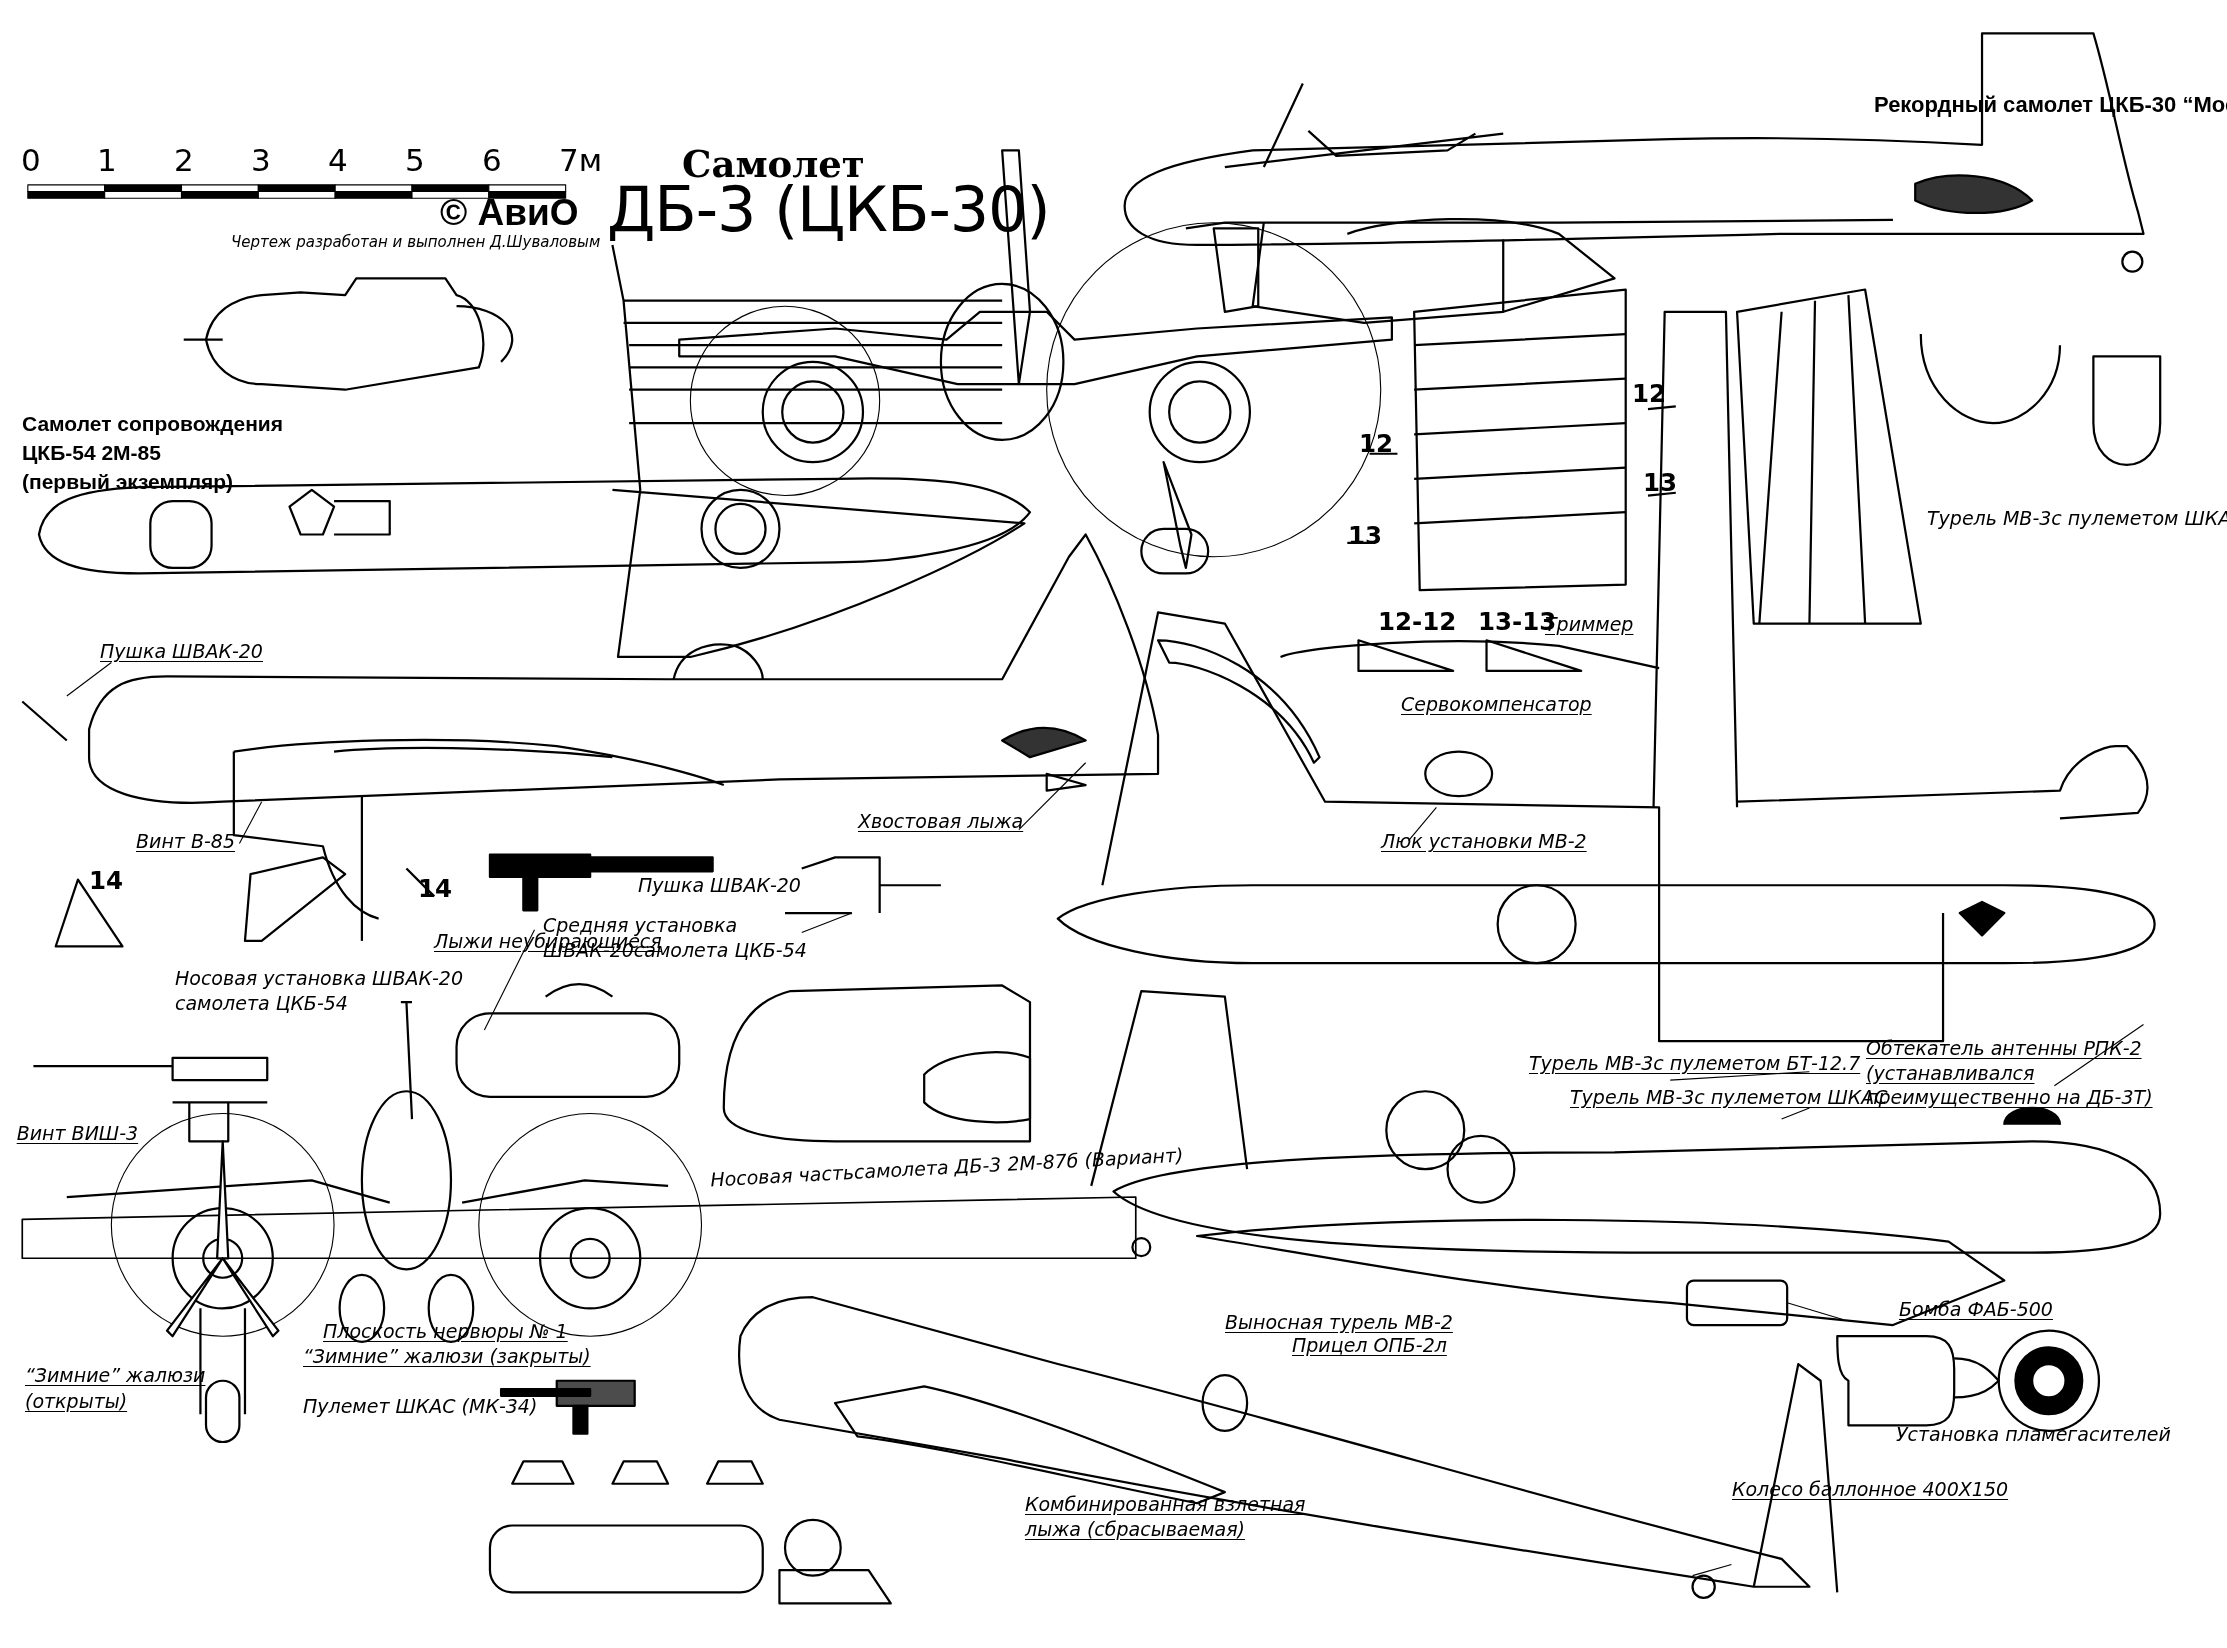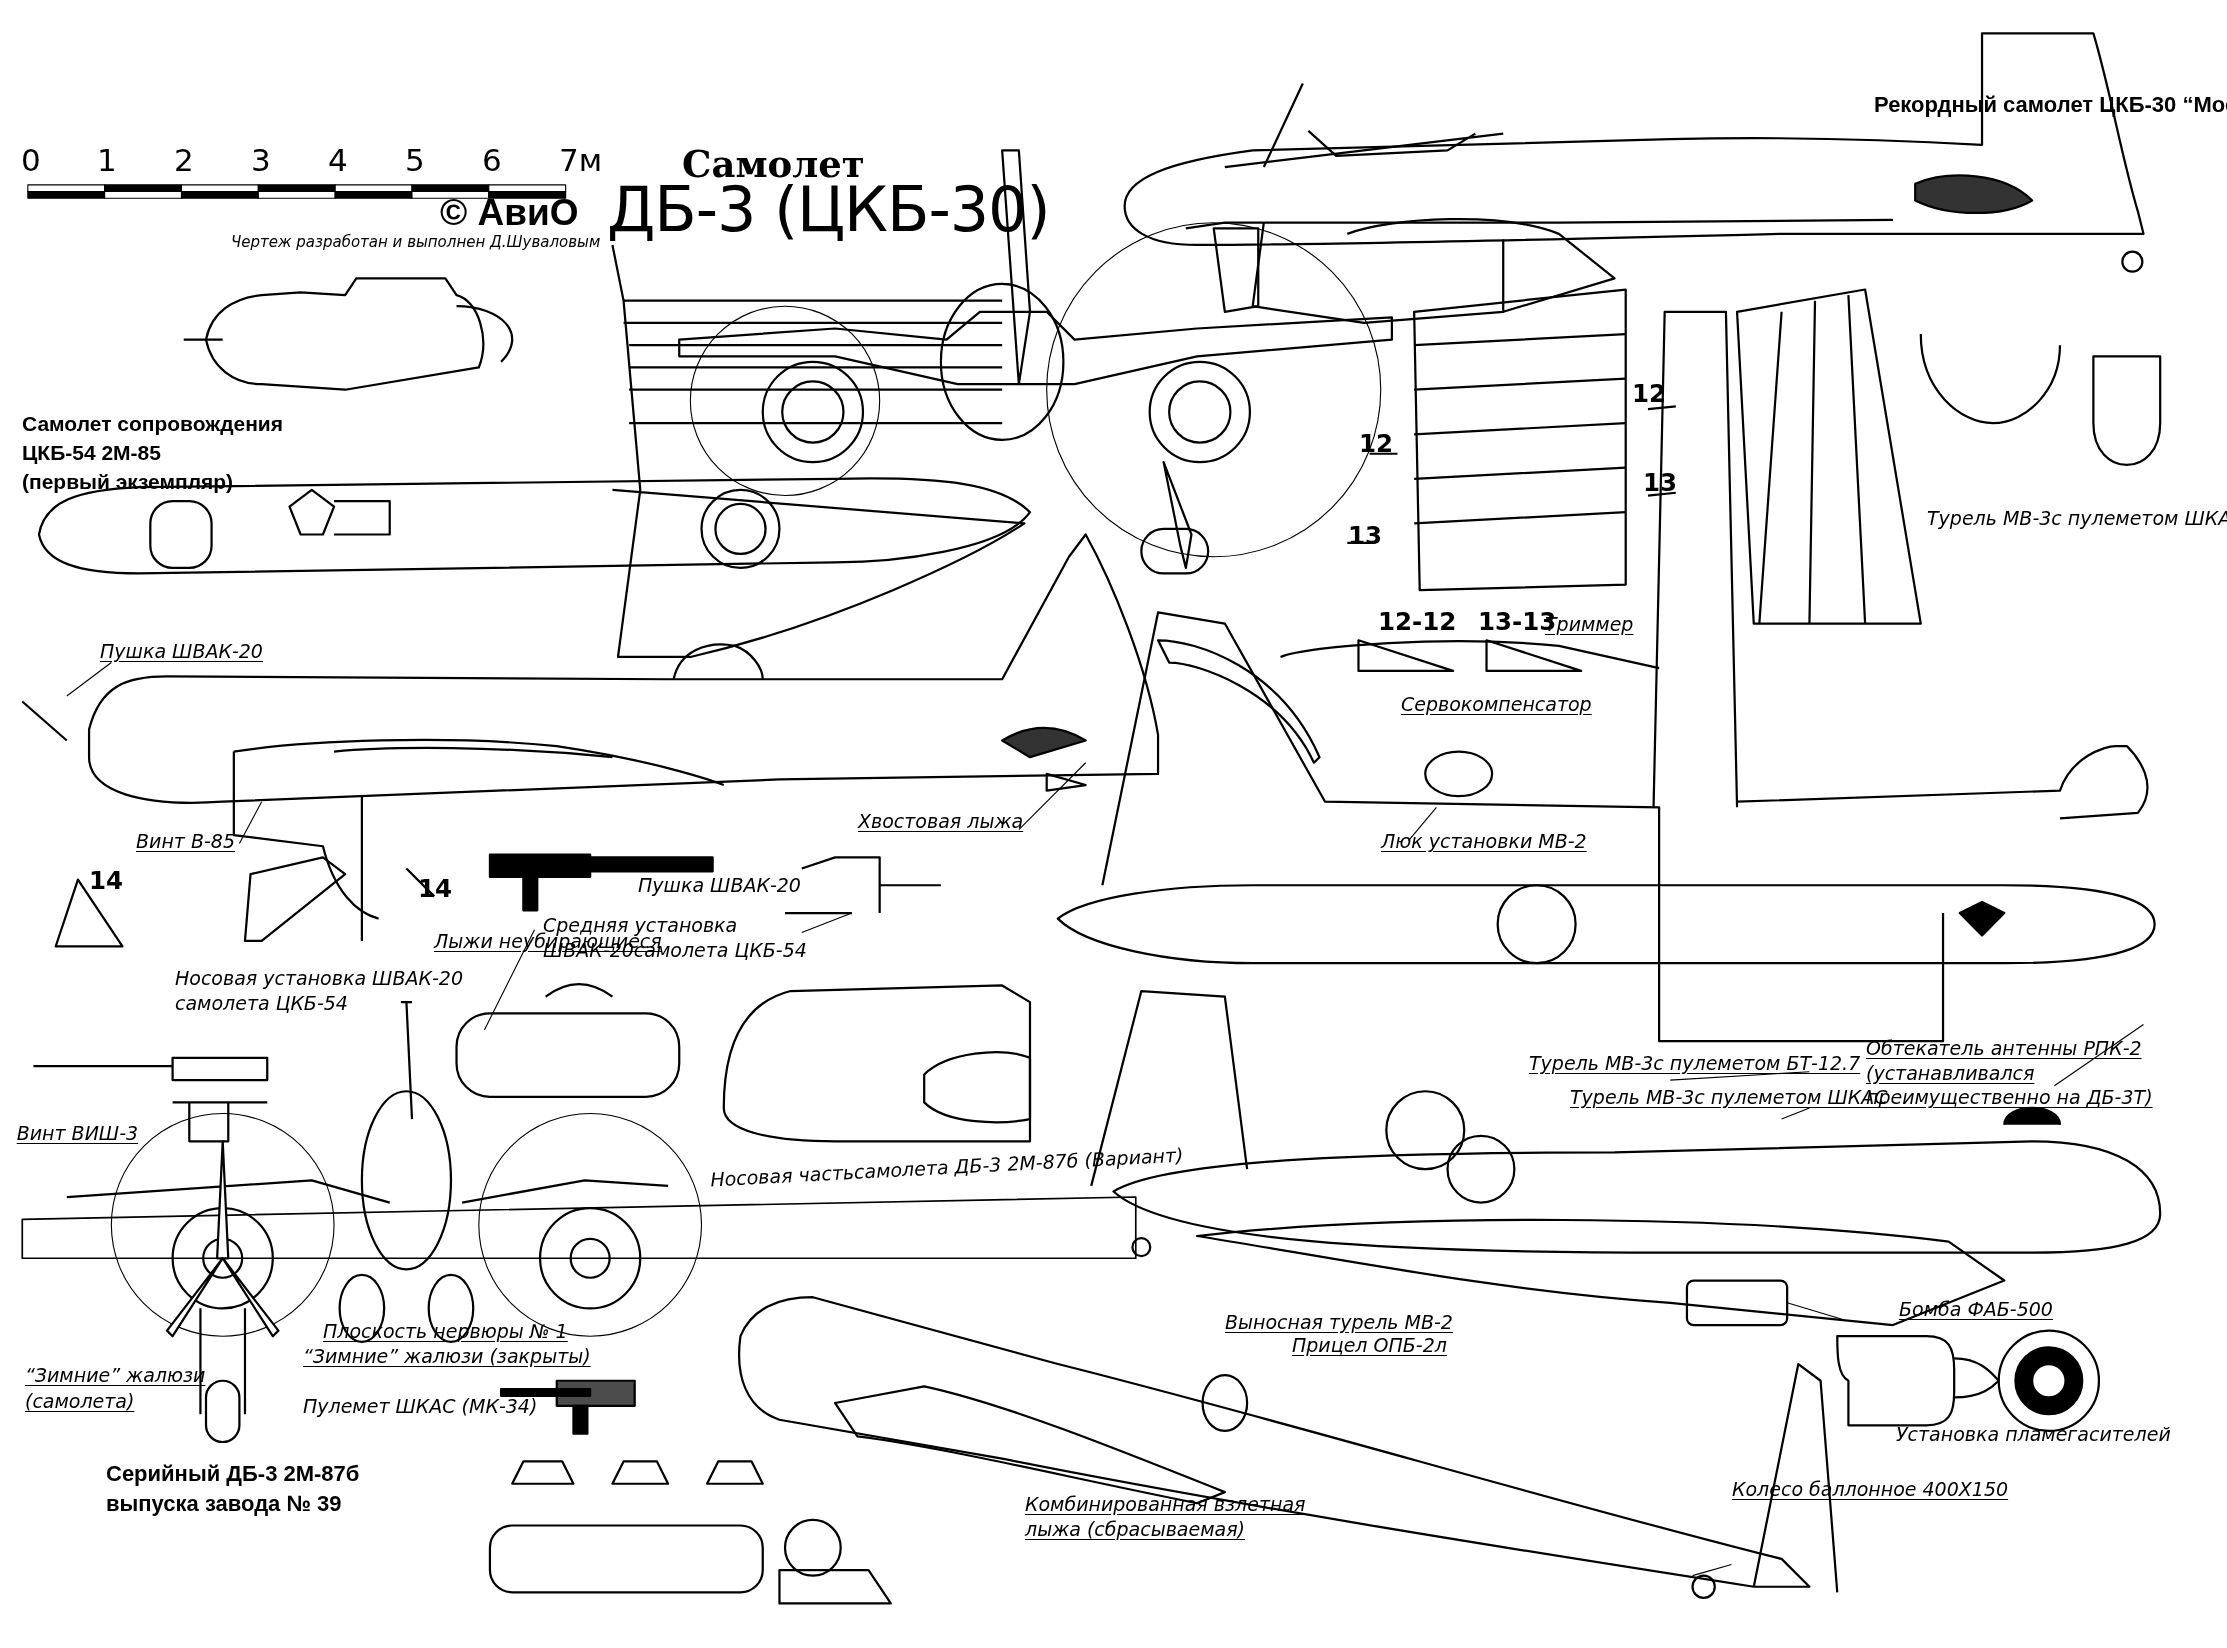--- a/index.html
+++ b/index.html
@@ -236,24 +236,20 @@
   <div class="lbl" style="left:607px;top:173px;font-family:'DejaVu Sans',sans-serif;font-size:62px;letter-spacing:-1.1px;">ДБ-3 (ЦКБ-30)</div>
   <div class="lbl bold" style="left:440px;top:192px;font-size:37px;">© АвиО</div>
   <div class="lbl it nou" style="left:231px;top:233px;font-size:15px;">Чертеж разработан и выполнен Д.Шуваловым</div>
 
   <div class="lbl bold" style="left:1874px;top:92px;font-size:22px;">Рекордный самолет ЦКБ-30 “Москва”</div>
   <div class="lbl bold center" style="left:22px;top:409px;width:290px;font-size:21px;line-height:29px;">
     <div>Самолет сопровождения</div>
     <div>ЦКБ-54 2М-85</div>
     <div>(первый экземпляр)</div>
   </div>
-  <div class="lbl bold center" style="left:106px;top:1459px;width:278px;font-size:22px;line-height:30px;">
-    <div>Серийный ДБ-3 2М-87б</div>
-    <div>выпуска завода № 39</div>
-  </div>
 
   <div class="lbl sec" style="left:1632px;top:379px;">12</div>
   <div class="lbl sec" style="left:1359px;top:429px;">12</div>
   <div class="lbl sec" style="left:1643px;top:468px;">13</div>
   <div class="lbl sec" style="left:1348px;top:521px;">13</div>
   <div class="lbl sec" style="left:89px;top:866px;">14</div>
   <div class="lbl sec" style="left:418px;top:874px;">14</div>
   <div class="lbl sec" style="left:1378px;top:607px;">12-12</div>
   <div class="lbl sec" style="left:1478px;top:607px;">13-13</div>
 
@@ -280,21 +276,21 @@
     <div>Обтекатель антенны РПК-2</div>
     <div>(устанавливался</div>
     <div>преимущественно на ДБ-3Т)</div>
   </div>
   <div class="lbl it" style="left:1529px;top:1052px;">Турель МВ-3с пулеметом  БТ-12.7</div>
   <div class="lbl it" style="left:1570px;top:1086px;">Турель МВ-3с пулеметом ШКАС</div>
   <div class="lbl it" style="left:323px;top:1320px;">Плоскость нервюры № 1</div>
   <div class="lbl it" style="left:303px;top:1345px;">“Зимние” жалюзи (закрыты)</div>
   <div class="lbl it center" style="left:25px;top:1362px;line-height:26px;">
     <div>“Зимние” жалюзи</div>
-    <div>(самолета)</div>
+    <div>(открыты)</div>
   </div>
   <div class="lbl it nou" style="left:303px;top:1395px;">Пулемет ШКАС (МК-34)</div>
   <div class="lbl it" style="left:1225px;top:1311px;">Выносная турель МВ-2</div>
   <div class="lbl it" style="left:1292px;top:1334px;">Прицел ОПБ-2л</div>
   <div class="lbl it" style="left:1899px;top:1298px;">Бомба ФАБ-500</div>
   <div class="lbl it nou" style="left:1896px;top:1423px;">Установка пламегасителей</div>
   <div class="lbl it center" style="left:1025px;top:1492px;line-height:24.5px;">
     <div>Комбинированная взлетная</div>
     <div>лыжа (сбрасываемая)</div>
   </div>

